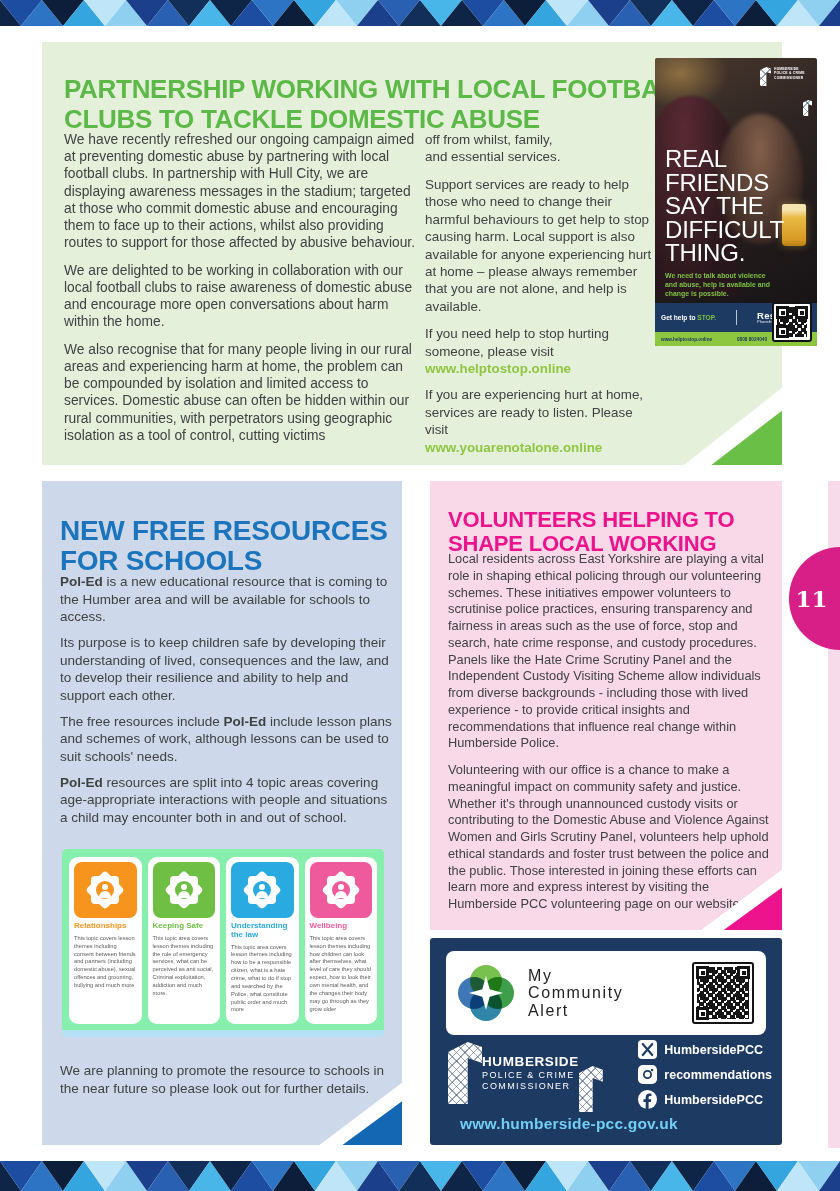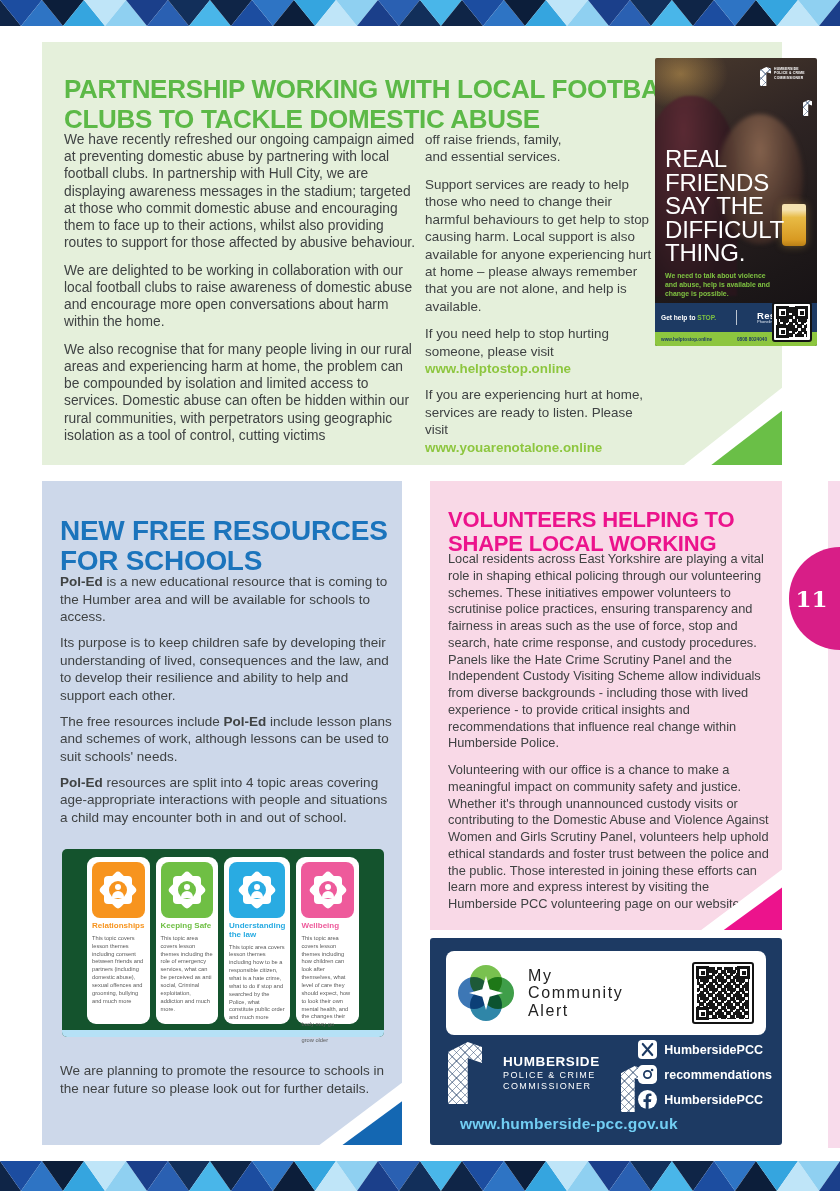--- a/index.html
+++ b/index.html
@@ -77,22 +77,22 @@
   .qr .tl{top:2px;left:2px}.qr .tr{top:2px;right:2px}.qr .bl{bottom:2px;left:2px}
   .qr-poster{position:absolute;right:5px;bottom:4px;width:40px;height:40px;}
   .qr-main{width:62px;height:62px;margin-left:auto;flex:0 0 auto;}
   
   #p-blue{left:42px;top:481px;width:360px;height:664px;background:#cdd8ea;}
   .h-blue{position:absolute;left:18px;top:16px;font-size:28px;font-weight:bold;color:#1b74bc;
           line-height:1.08;letter-spacing:-.3px;white-space:pre-line;}
   .bcol{position:absolute;left:18px;top:92px;width:334px;font-size:13.5px;line-height:1.31;}
   .bcol p{margin:0 0 8px;}
   .note{position:absolute;left:18px;top:581px;width:330px;font-size:13.5px;line-height:1.31;}
-  .cards{position:absolute;left:20px;top:368px;width:322px;height:188px;background:#14532d;border-radius:5px;
-         padding:8px 25px 13px;display:flex;gap:6px;box-sizing:border-box;}
+  .cards{position:absolute;left:20px;top:368px;width:322px;height:188px;background:#86efac;border-radius:5px;
+         padding:8px 7px 13px;display:flex;gap:6px;box-sizing:border-box;}
   .cards::after{content:"";position:absolute;left:0;right:0;bottom:0;height:7px;background:#b5e1f6;
          border-radius:0 0 5px 5px;}
   .pcard{flex:1;background:#fff;border-radius:9px;padding:5px 5px 8px;display:flex;flex-direction:column;gap:4px;}
   .t0{color:#f7941e}.t1{color:#6fbf44}.t2{color:#29abe2}.t3{color:#ee5a9b}
   .tile{height:56px;border-radius:8px;background:currentColor;position:relative;flex:0 0 auto;}
   .pol-icon{position:absolute;left:50%;top:50%;width:40px;height:40px;transform:translate(-50%,-50%);}
   .pol-icon .s1,.pol-icon .s2{position:absolute;inset:6px;background:#fff;border-radius:4px;}
   .pol-icon .s2{transform:rotate(45deg);}
   .pol-icon .core{position:absolute;inset:8px;background:#fff;border-radius:50%;}
   .pol-icon .ic{position:absolute;inset:11px;background:currentColor;border-radius:50%;}
@@ -111,21 +111,21 @@
            display:flex;align-items:center;gap:14px;padding:0 12px;box-sizing:border-box;}
   .clover{position:relative;width:56px;height:56px;flex:0 0 auto;}
   .clover i{position:absolute;width:32px;height:32px;border-radius:50%;mix-blend-mode:multiply;}
   .clover .c1{left:12px;top:0;background:#79c14f;}
   .clover .c2{left:0;top:12px;background:#3d77b5;}
   .clover .c3{right:0;top:12px;background:#3f9e49;}
   .clover .c4{left:12px;bottom:0;background:#2f86a8;}
   .clover .star{position:absolute;left:11px;top:11px;width:34px;height:34px;background:#fff;
            clip-path:polygon(50% 0,61% 39%,100% 50%,61% 61%,50% 100%,39% 61%,0 50%,39% 39%);}
   .mca-title{font-size:16px;color:#222;letter-spacing:1.6px;line-height:1.1;white-space:pre-line;font-weight:500;}
-  .org-row{position:absolute;left:18px;top:104px;display:flex;align-items:flex-start;gap:21px;}
+  .org-row{position:absolute;left:18px;top:104px;display:flex;align-items:flex-start;gap:0;}
   .flag-lg{width:34px;height:62px;}
   .flag-md{width:24px;height:46px;margin-top:24px;}
   .org-text{margin-top:12px;}
   .org-l1{font-size:13.5px;font-weight:bold;color:#fff;letter-spacing:.6px;line-height:1.15;}
   .org-l2{font-size:9px;color:#fff;letter-spacing:1.4px;line-height:1.25;}
   .social{position:absolute;right:10px;top:102px;display:flex;flex-direction:column;gap:6px;}
   .srow{display:flex;align-items:center;gap:7px;color:#fff;font-weight:bold;font-size:12.5px;cursor:pointer;}
   .sicon{width:19px;height:19px;flex:0 0 auto;display:block;}
   .site{position:absolute;left:30px;bottom:12px;color:#72cef3;font-weight:bold;font-size:15.5px;letter-spacing:.2px;cursor:pointer;}
   
@@ -186,21 +186,21 @@
 
   <div id="p-green" class="panel">
     <h1 class="h-green">PARTNERSHIP WORKING WITH LOCAL FOOTBALL
 CLUBS TO TACKLE DOMESTIC ABUSE</h1>
     <div class="gcol1">
       <p>We have recently refreshed our ongoing campaign aimed at preventing domestic abuse by partnering with local football clubs. In partnership with Hull City, we are displaying awareness messages in the stadium; targeted at those who commit domestic abuse and encouraging them to face up to their actions, whilst also providing routes to support for those affected by abusive behaviour.</p>
       <p>We are delighted to be working in collaboration with our local football clubs to raise awareness of domestic abuse and encourage more open conversations about harm within the home.</p>
       <p>We also recognise that for many people living in our rural areas and experiencing harm at home, the problem can be compounded by isolation and limited access to services. Domestic abuse can often be hidden within our rural communities, with perpetrators using geographic isolation as a tool of control, cutting victims</p>
     </div>
     <div class="gcol2">
-      <p class="pre">off raise friends, family,
+      <p class="pre">off from whilst, family,
 and essential services.</p>
       <p>Support services are ready to help those who need to change their harmful behaviours to get help to stop causing harm. Local support is also available for anyone experiencing hurt at home – please always remember that you are not alone, and help is available.</p>
       <p class="mb0">If you need help to stop hurting someone, please visit</p>
       <p class="linkline"><span class="glink">www.helptostop.online</span></p>
       <p class="mb0">If you are experiencing hurt at home, services are ready to listen. Please visit</p>
       <p class="linkline"><span class="glink">www.youarenotalone.online</span></p>
 
     </div>
     <div class="corner">
         <i class="cw"></i>

